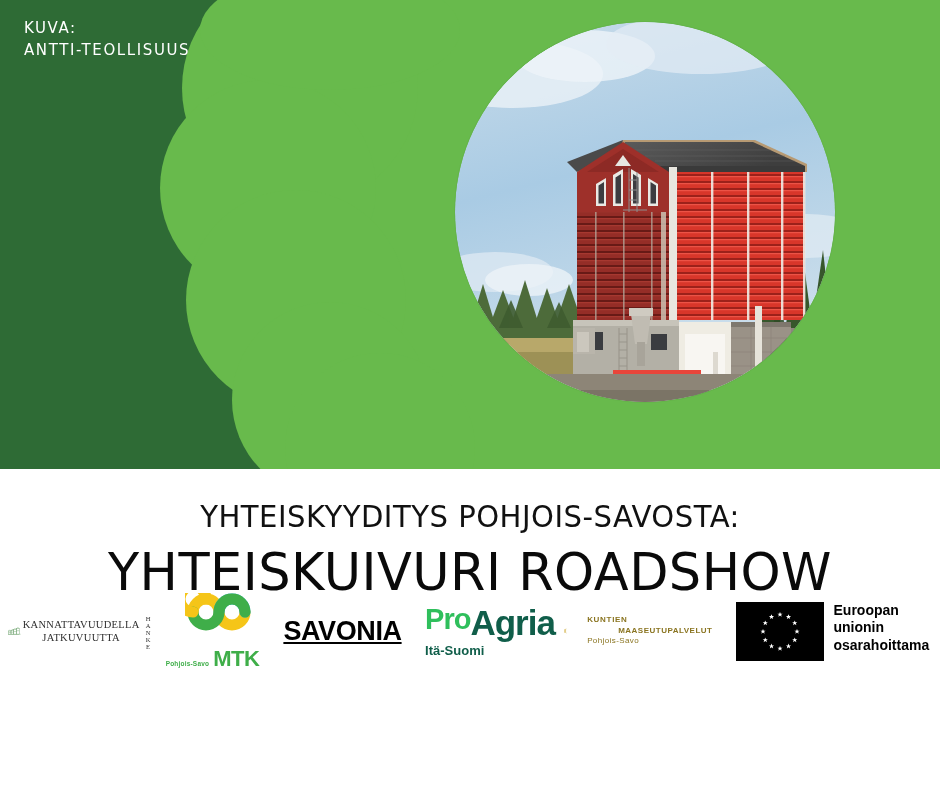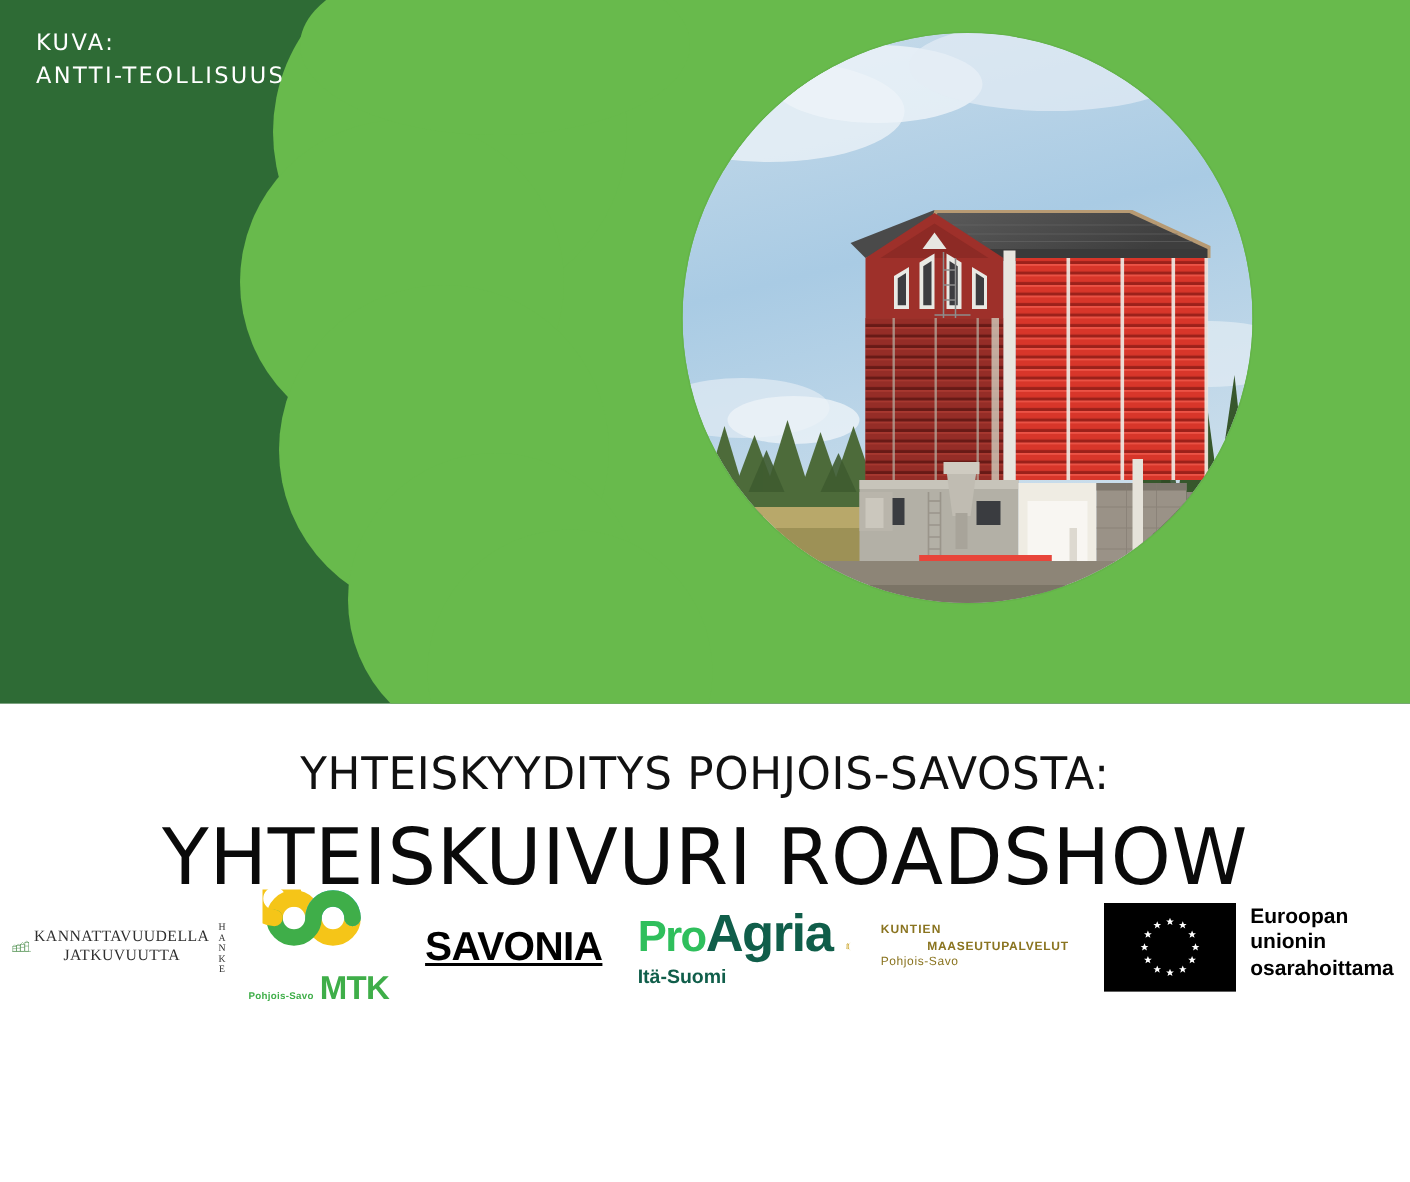--- a/index.html
+++ b/index.html
@@ -325,41 +325,41 @@
         </g>
       </svg>
       <div class="kj-title">
         <span>KANNATTAVUUDELLA</span><br>
         <span>JATKUVUUTTA</span>
       </div>
       <div class="kj-sub">H A N K E</div>
     </div>
 
     <div class="logo logo-mtk">
-      <div style="display:flex;flex-direction:column;align-items:center;gap:16px;">
+      <div style="display:flex;flex-direction:column;align-items:flex-end;gap:16px;">
         <svg width="74" height="38" viewBox="0 0 74 38">
           <path d="M8 19a13 13 0 1 1 26 0 13 13 0 0 0 26 0" fill="none" stroke="#F5C518" stroke-width="11" stroke-linecap="round"></path>
           <path d="M34 19a13 13 0 1 1 26 0" fill="none" stroke="#2BB3E3" stroke-width="11" stroke-linecap="round"></path>
           <path d="M8 19a13 13 0 1 0 26 0 13 13 0 0 1 26 0" fill="none" stroke="#3FAE49" stroke-width="11" stroke-linecap="round"></path>
           <path d="M8 19a13 13 0 1 1 13-13" fill="none" stroke="#F5C518" stroke-width="11" stroke-linecap="round"></path>
         </svg>
         <div style="display:flex;align-items:baseline;gap:4px;margin-top:1px;">
           <span style="font-size:6.5px;color:#3FAE49;font-weight:bold;letter-spacing:0.2px;">Pohjois-Savo</span>
           <span style="font-size:22px;color:#3FAE49;font-weight:bold;letter-spacing:-0.5px;line-height:1;">MTK</span>
         </div>
       </div>
     </div>
 
     <div class="logo logo-savonia">
       <span class="savonia-text">SAVONIA</span>
     </div>
 
     <div class="logo logo-proagria">
       <div style="display:flex;flex-direction:column;align-items:flex-start;">
-        <div style="display:flex;align-items:flex-end;line-height:1;">
+        <div style="display:flex;align-items:flex-start;line-height:1;">
           <span style="font-size:29px;font-weight:bold;color:#2FBF5C;letter-spacing:-1px;">Pro</span>
           <span style="font-size:35px;font-weight:bold;color:#105E4A;letter-spacing:-1px;">Agria</span>
         </div>
         <span style="font-size:13px;font-weight:bold;color:#105E4A;margin-top:3px;letter-spacing:0px;">Itä-Suomi</span>
       </div>
     </div>
 
     <div class="logo logo-kuntien">
       <svg width="34" height="46" viewBox="0 0 34 46">
         <path d="M30 4 A20 20 0 0 0 30 42" fill="none" stroke="#D8BE5E" stroke-width="1.6"></path>

